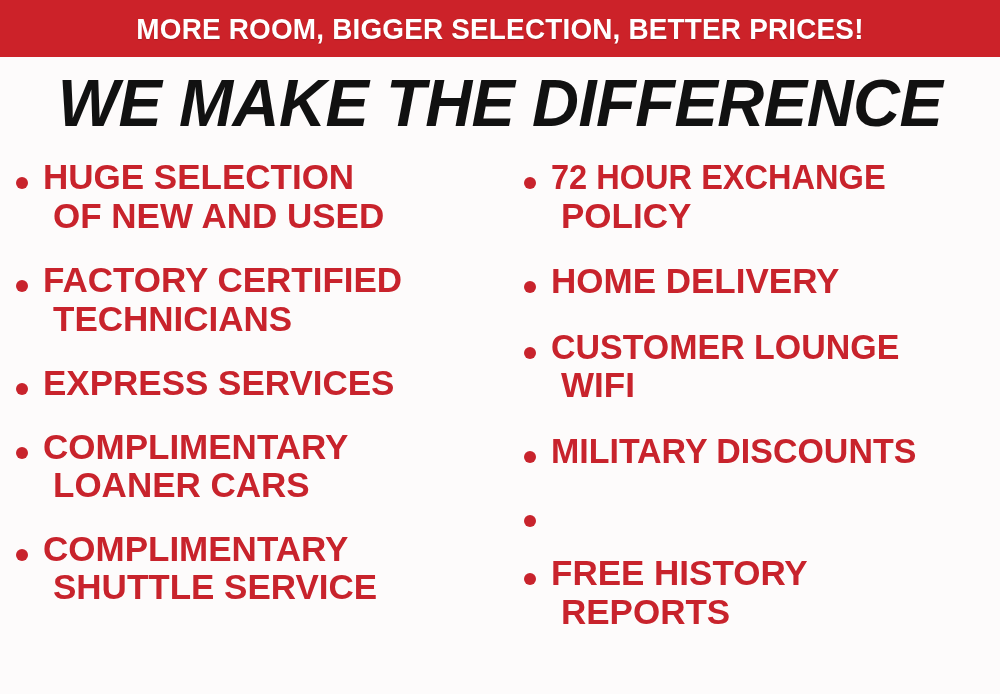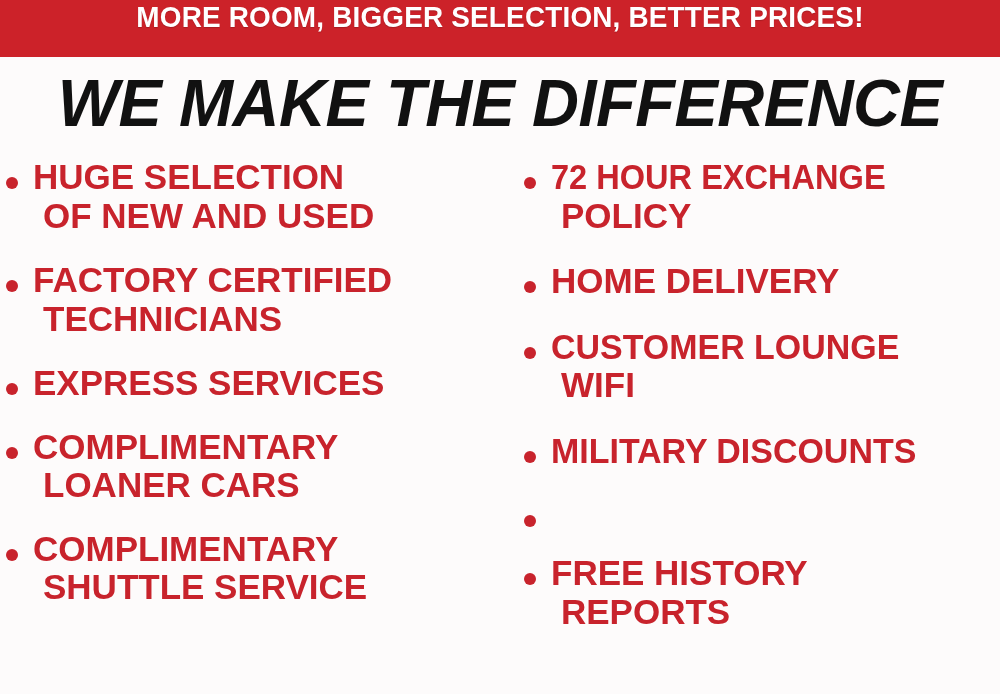--- a/index.html
+++ b/index.html
@@ -16,21 +16,21 @@
     font-family:"Liberation Sans", sans-serif;
     position:relative;
   }
 
   
   .banner {
     width:1000px;
     height:57px;
     background:#cc2229;
     display:flex;
-    align-items:flex-start;
+    align-items:center;
     justify-content:center;
   }
   .banner-text {
     color:#ffffff;
     font-weight:bold;
     font-size:30px;
     letter-spacing:0.2px;
     transform:scaleX(0.93);
     transform-origin:center;
     white-space:nowrap;
@@ -61,21 +61,21 @@
   
   .columns {
     position:relative;
     width:1000px;
     height:540px;
   }
   .col {
     position:absolute;
     top:0;
   }
-  .col-left  { left:6px;  width:500px; }
+  .col-left  { left:16px;  width:500px; }
   .col-right { left:524px; width:490px; }
 
   .bullet-item {
     display:flex;
     align-items:flex-start;
     color:#c8232c;
     font-weight:bold;
     font-size:35px;
     line-height:1.10;
     white-space:nowrap;

